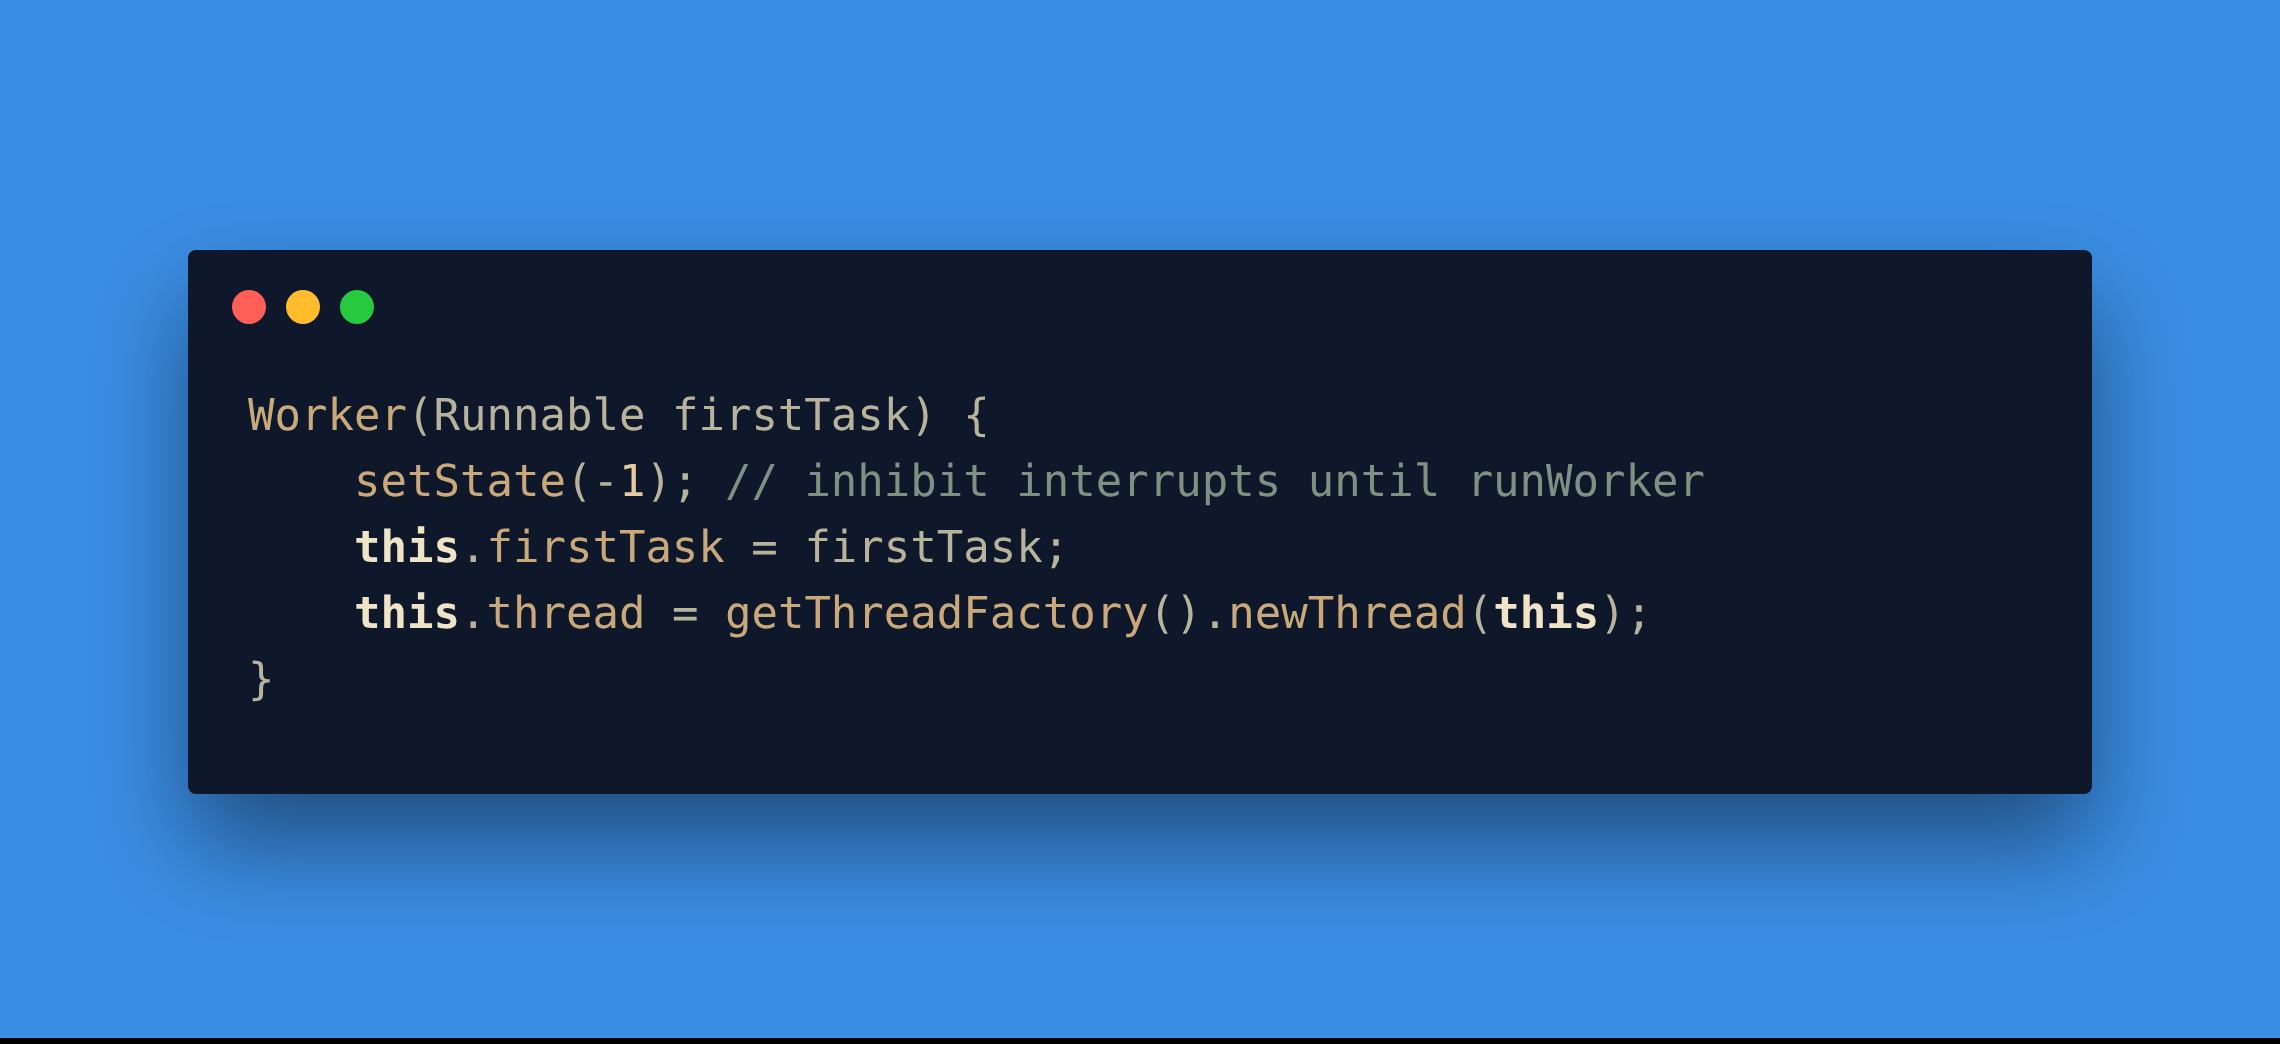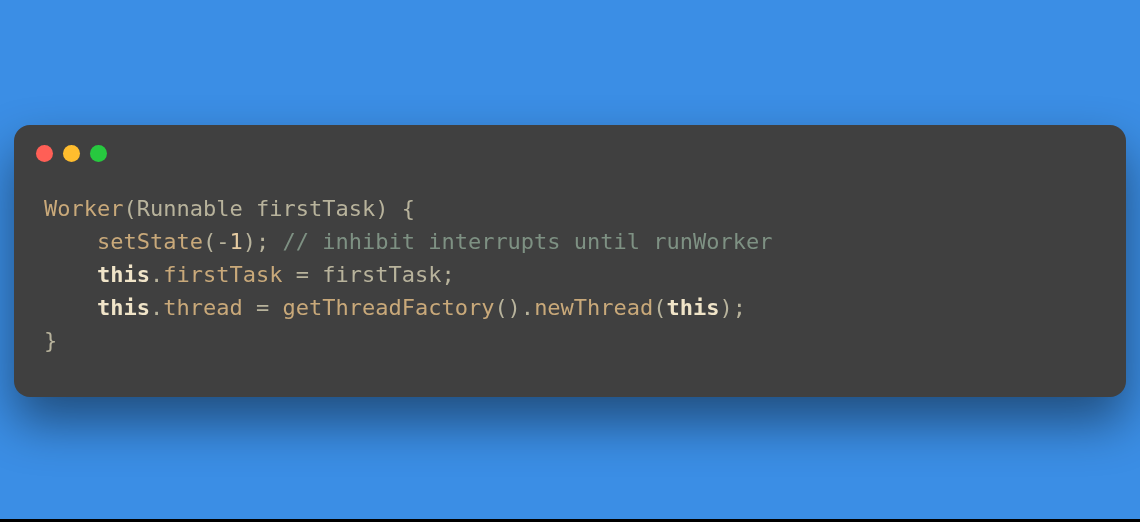--- a/index.html
+++ b/index.html
@@ -5,23 +5,23 @@
   * { margin: 0; padding: 0; box-sizing: border-box; }
   html, body { width: 1140px; height: 522px; }
   body {
     background: #3b8ee5;
     display: flex;
     align-items: center;
     justify-content: center;
     font-family: ui-monospace, "SF Mono", Menlo, Consolas, monospace;
   }
   .window {
-    width: 1112px;
-    background: #404040;
-    border-radius: 16px;
+    width: 952px;
+    background: #0f172a;
+    border-radius: 4px;
     box-shadow: 0 25px 50px rgba(0,0,0,0.45);
     overflow: hidden;
   }
   .titlebar {
     display: flex;
     gap: 10px;
     padding: 20px 22px 0 22px;
   }
   .traffic-dot {
     width: 17px;

